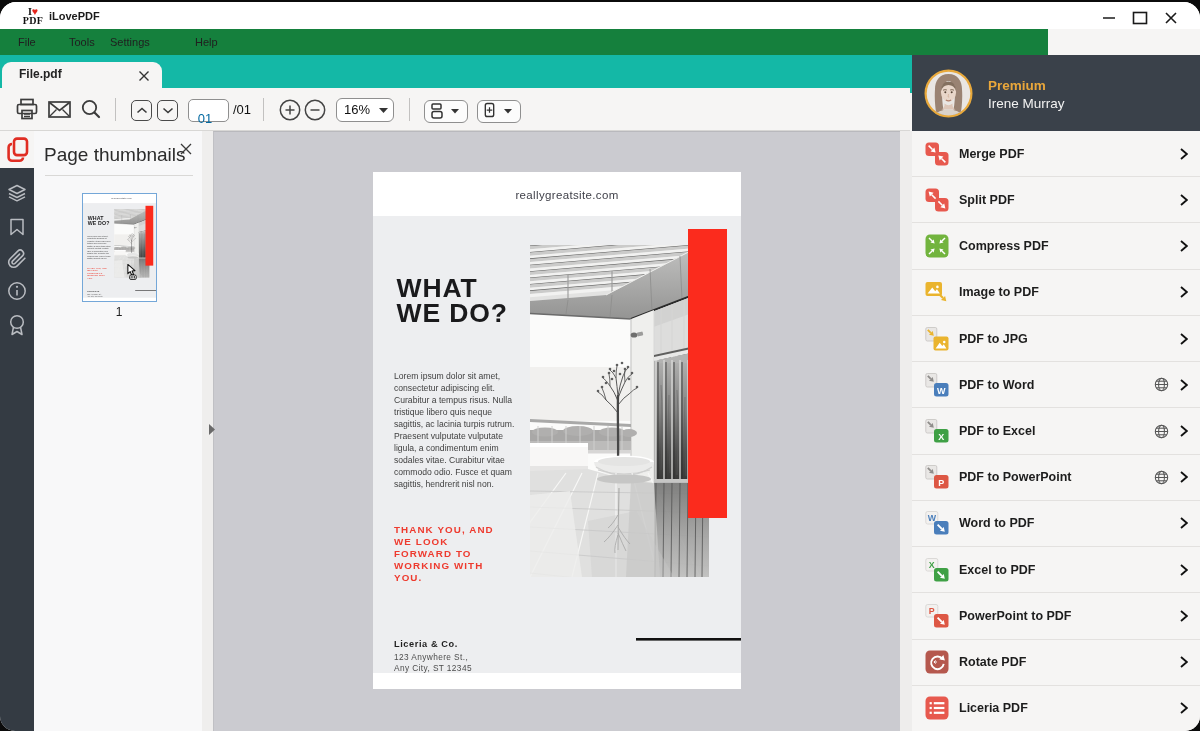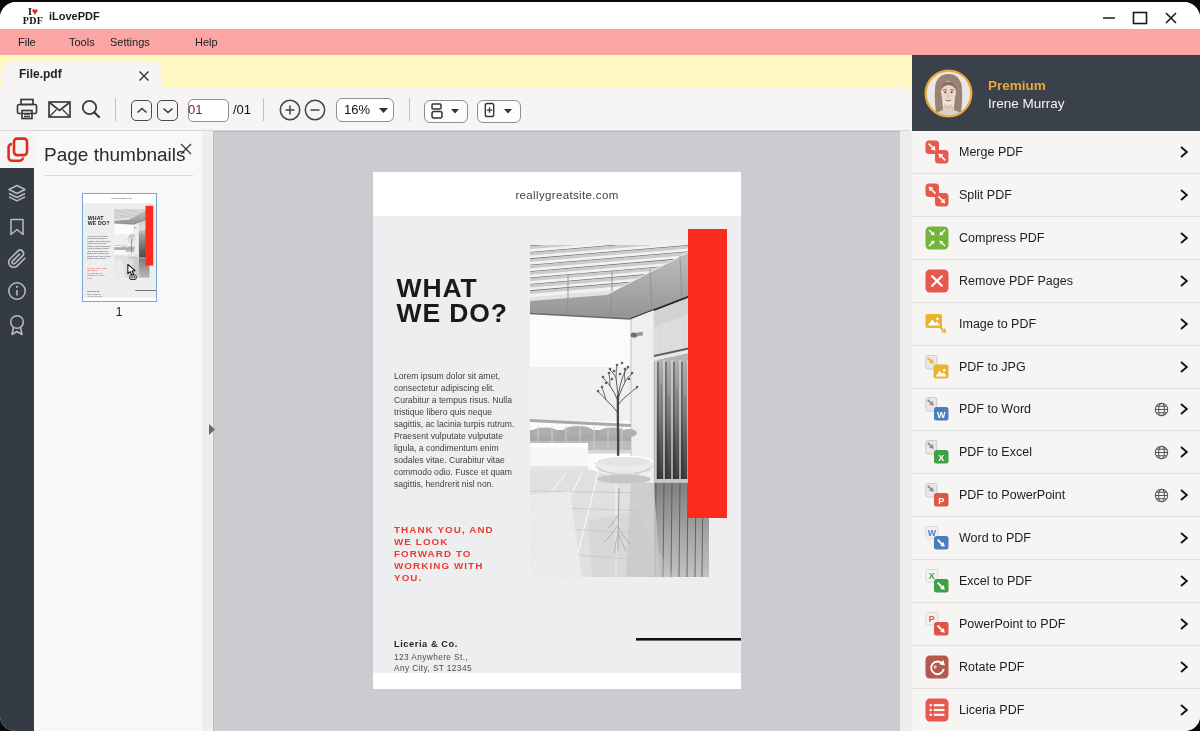--- a/index.html
+++ b/index.html
@@ -2,42 +2,42 @@
 <html><head><meta charset="utf-8">
 <style>
 *{margin:0;padding:0;box-sizing:border-box;font-family:"Liberation Sans",sans-serif;}
 html,body{width:1200px;height:731px;background:#0b0b0b;overflow:hidden;}
 #win{position:absolute;left:0;top:2px;width:1200px;height:729px;border-radius:16px 16px 15px 15px;overflow:hidden;background:#f6f5f4;}
 #titlebar{position:absolute;left:0;top:0;width:1200px;height:27px;background:#ffffff;}
 #logo{position:absolute;left:21px;top:5px;width:24px;height:21px;font-weight:700;color:#111;font-size:10px;line-height:9px;letter-spacing:0px;text-align:center;}
 #logo div{font-family:"Liberation Serif",serif;}
 #logo .heart{color:#e5251c;font-size:10.5px;}
 #appname{position:absolute;left:49px;top:8px;font-size:11px;font-weight:700;color:#1b1b1b;}
-#menubar{position:absolute;left:0;top:27px;width:1200px;height:26px;background:#fca5a5;}
+#menubar{position:absolute;left:0;top:27px;width:1048px;height:26px;background:#15803d;}
 #menubar span{position:absolute;top:7px;font-size:11px;color:#202020;}
-#tabbar{position:absolute;left:0;top:53px;width:1200px;height:38px;background:#fef9c3;}
+#tabbar{position:absolute;left:0;top:53px;width:1200px;height:38px;background:#14b8a6;}
 #tab{position:absolute;left:2px;top:7px;width:160px;height:26px;background:#f6f5f4;border-radius:9px 9px 0 0;}
 #tab .tname{position:absolute;left:17px;top:5px;font-size:12px;font-weight:700;color:#222;}
 #toolbar{position:absolute;left:0;top:86px;width:910px;height:43px;background:#f6f5f4;border-bottom:1px solid #d8d7d5;}
 .tsep{position:absolute;top:10px;width:1px;height:23px;background:#c2c1c0;}
 .tbtn{position:absolute;top:11.5px;height:21px;border:1.3px solid #4a4a4a;border-radius:5px;background:transparent;}
 .wbox{position:absolute;top:10.5px;height:23px;background:#fff;border:1px solid #8f8f8f;border-radius:5px;}
 #leftactive{position:absolute;left:0;top:129px;width:34px;height:37px;background:#f6f5f4;}
 #leftstrip{position:absolute;left:0;top:166px;width:34px;height:563px;background:#343b43;}
 #thumbpanel{position:absolute;left:34px;top:129px;width:168px;height:600px;background:#f8f8f9;}
 #lefttrack{position:absolute;left:202px;top:129px;width:11px;height:600px;background:#efeeed;}
 #viewer{position:absolute;left:213px;top:129px;width:687px;height:600px;background:#cbcbd0;border-top:1px solid #b9b9bd;border-left:1px solid #c0c0c4;}
 #righttrack{position:absolute;left:900px;top:129px;width:12px;height:600px;background:#eeedec;}
 #rightpanel{position:absolute;left:912px;top:53px;width:288px;height:676px;}
 #rphead{position:absolute;left:0;top:0;width:288px;height:88px;background:#3a414a;}
 #rprows{position:absolute;left:0;top:76px;width:288px;height:600px;background:#f6f5f4;display:flex;flex-direction:column;}
 .rrow{flex:1;position:relative;border-bottom:1px solid #e3e1df;}
 .rrow:last-child{border-bottom:none;}
 .rrow .ric{position:absolute;left:13px;top:50%;margin-top:-12px;width:24px;height:24px;}
-.rrow .rtxt{position:absolute;left:47px;top:50%;transform:translateY(-52%);font-size:12.5px;font-weight:400;color:#1d1d1d;}
+.rrow .rtxt{position:absolute;left:47px;top:50%;transform:translateY(-52%);font-size:12.5px;font-weight:700;color:#1d1d1d;}
 .rrow .chev{position:absolute;right:12px;top:50%;margin-top:-6px;width:8px;height:12px;}
 .rrow .globe{position:absolute;right:31px;top:50%;margin-top:-7.5px;width:15px;height:15px;}
 #premium{position:absolute;left:76px;top:23px;font-size:13.5px;font-weight:700;color:#e9a73b;}
 #uname{position:absolute;left:76px;top:41px;font-size:13.5px;color:#f2f2f2;}
 #avatar{position:absolute;left:12px;top:14px;width:49px;height:49px;}
 #page{position:absolute;left:159px;top:40px;width:368px;height:517px;}
 #thumb{position:absolute;left:48px;top:62px;width:75px;height:109px;border:1px solid #74a7d8;background:#fff;}
 #thumbin{position:absolute;left:0;top:0;width:368px;height:517px;transform:scale(0.1984,0.207);transform-origin:0 0;}
 #tnum{position:absolute;left:0px;top:174px;width:170px;text-align:center;font-size:12px;color:#222;}
 .ptitle{position:absolute;left:10px;top:13px;font-size:19px;color:#2b2b2b;}
@@ -94,21 +94,21 @@
     <div class="tsep" style="left:115px"></div>
     <div class="tbtn" style="left:131px;width:21px"></div>
     <svg width="12" height="7" style="position:absolute;left:135.5px;top:19px">
         <path d="M1.5 5.5 L6 1.5 L10.5 5.5" fill="none" stroke="#3a3a3a" stroke-width="1.6"></path>
       </svg>
     <div class="tbtn" style="left:157px;width:21px"></div>
     <svg width="12" height="7" style="position:absolute;left:161.5px;top:19px">
         <path d="M1.5 1.5 L6 5.5 L10.5 1.5" fill="none" stroke="#3a3a3a" stroke-width="1.6"></path>
       </svg>
     <div class="wbox" style="left:188px;width:41px;"></div>
-    <span style="position:absolute;left:188px;top:14px;width:34px;text-align:left;font-size:13px;color:#7f1d1d">01</span>
+    <span style="position:absolute;left:188px;top:23px;width:34px;text-align:center;font-size:13px;color:#0369a1">01</span>
     <span style="position:absolute;left:233px;top:14px;font-size:13px;color:#111">/01</span>
     <div class="tsep" style="left:263px"></div>
     <svg width="60" height="28" style="position:absolute;left:278px;top:9px" viewBox="0 0 60 28">
       <circle cx="12" cy="13" r="9.7" fill="none" stroke="#454545" stroke-width="1.5"></circle>
       <line x1="7.5" y1="13" x2="16.5" y2="13" stroke="#454545" stroke-width="1.5"></line>
       <line x1="12" y1="8.5" x2="12" y2="17.5" stroke="#454545" stroke-width="1.5"></line>
       <circle cx="37" cy="13" r="9.7" fill="none" stroke="#454545" stroke-width="1.5"></circle>
       <line x1="32.5" y1="13" x2="41.5" y2="13" stroke="#454545" stroke-width="1.5"></line>
     </svg>
     <div class="wbox" style="left:336px;width:58px;height:24px;top:10px;border-radius:6px"></div>
@@ -699,30 +699,20 @@
             <line x1="20.0" y1="20.0" x2="16.9" y2="16.9" stroke="#fff" stroke-width="1.4"></line>
             <polygon points="14.4,14.4 18.5,15.4 15.4,18.5" fill="#fff"></polygon>
           </svg>
           <span class="rtxt">Compress PDF</span>
           <svg class="chev" viewBox="0 0 8 12">
             <path d="M1 1 L6.8 6 L1 11" fill="none" stroke="#111" stroke-width="1.8"></path>
           </svg>
         </div>
 <div class="rrow">
           <svg class="ric" viewBox="0 0 24 24">
-            <rect x="0.5" y="0.5" width="23" height="23" rx="4.5" fill="#e7594e"></rect>
-            <path d="M7.2 7.2 L16.8 16.8 M16.8 7.2 L7.2 16.8" stroke="#fff" stroke-width="2.3" stroke-linecap="round"></path>
-          </svg>
-          <span class="rtxt">Remove PDF Pages</span>
-          <svg class="chev" viewBox="0 0 8 12">
-            <path d="M1 1 L6.8 6 L1 11" fill="none" stroke="#111" stroke-width="1.8"></path>
-          </svg>
-        </div>
-<div class="rrow">
-          <svg class="ric" viewBox="0 0 24 24">
             <rect x="0.5" y="2" width="16.5" height="14" rx="2" fill="#eab42e"></rect>
             <path d="M2.6 13.6 L7.274000000000001 7.58 L10.226 11.192 L11.948 9.3 L14.9 13.6 Z" fill="#fff"></path>
             <circle cx="12.440000000000001" cy="6.8919999999999995" r="1.2899999999999998" fill="#fff"></circle>
             <line x1="14.5" y1="14.5" x2="18.0" y2="18.0" stroke="#eab42e" stroke-width="2.1"></line>
             <polygon points="21.3,21.3 16.0,20.1 20.1,16.0" fill="#eab42e"></polygon>
           </svg>
           <span class="rtxt">Image to PDF</span>
           <svg class="chev" viewBox="0 0 8 12">
             <path d="M1 1 L6.8 6 L1 11" fill="none" stroke="#111" stroke-width="1.8"></path>
           </svg>

